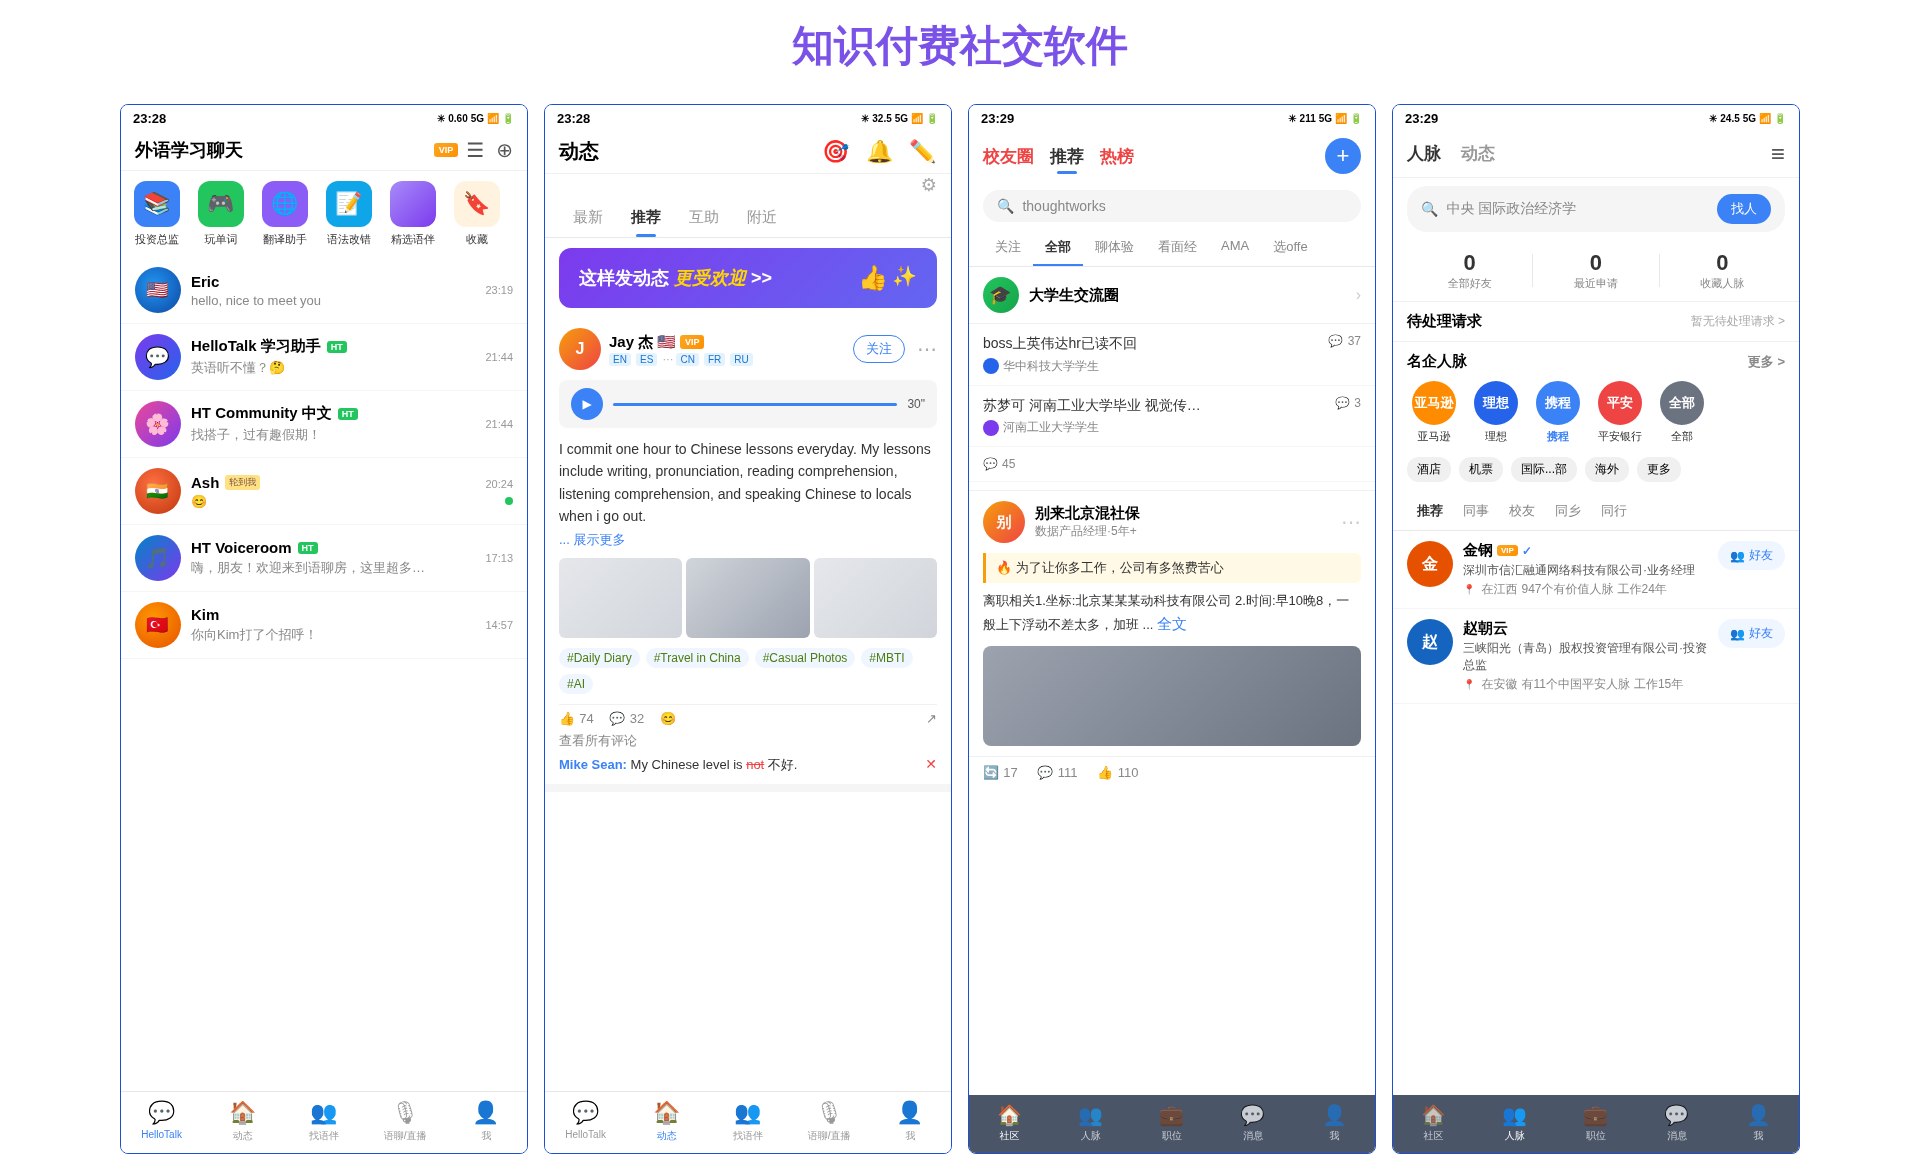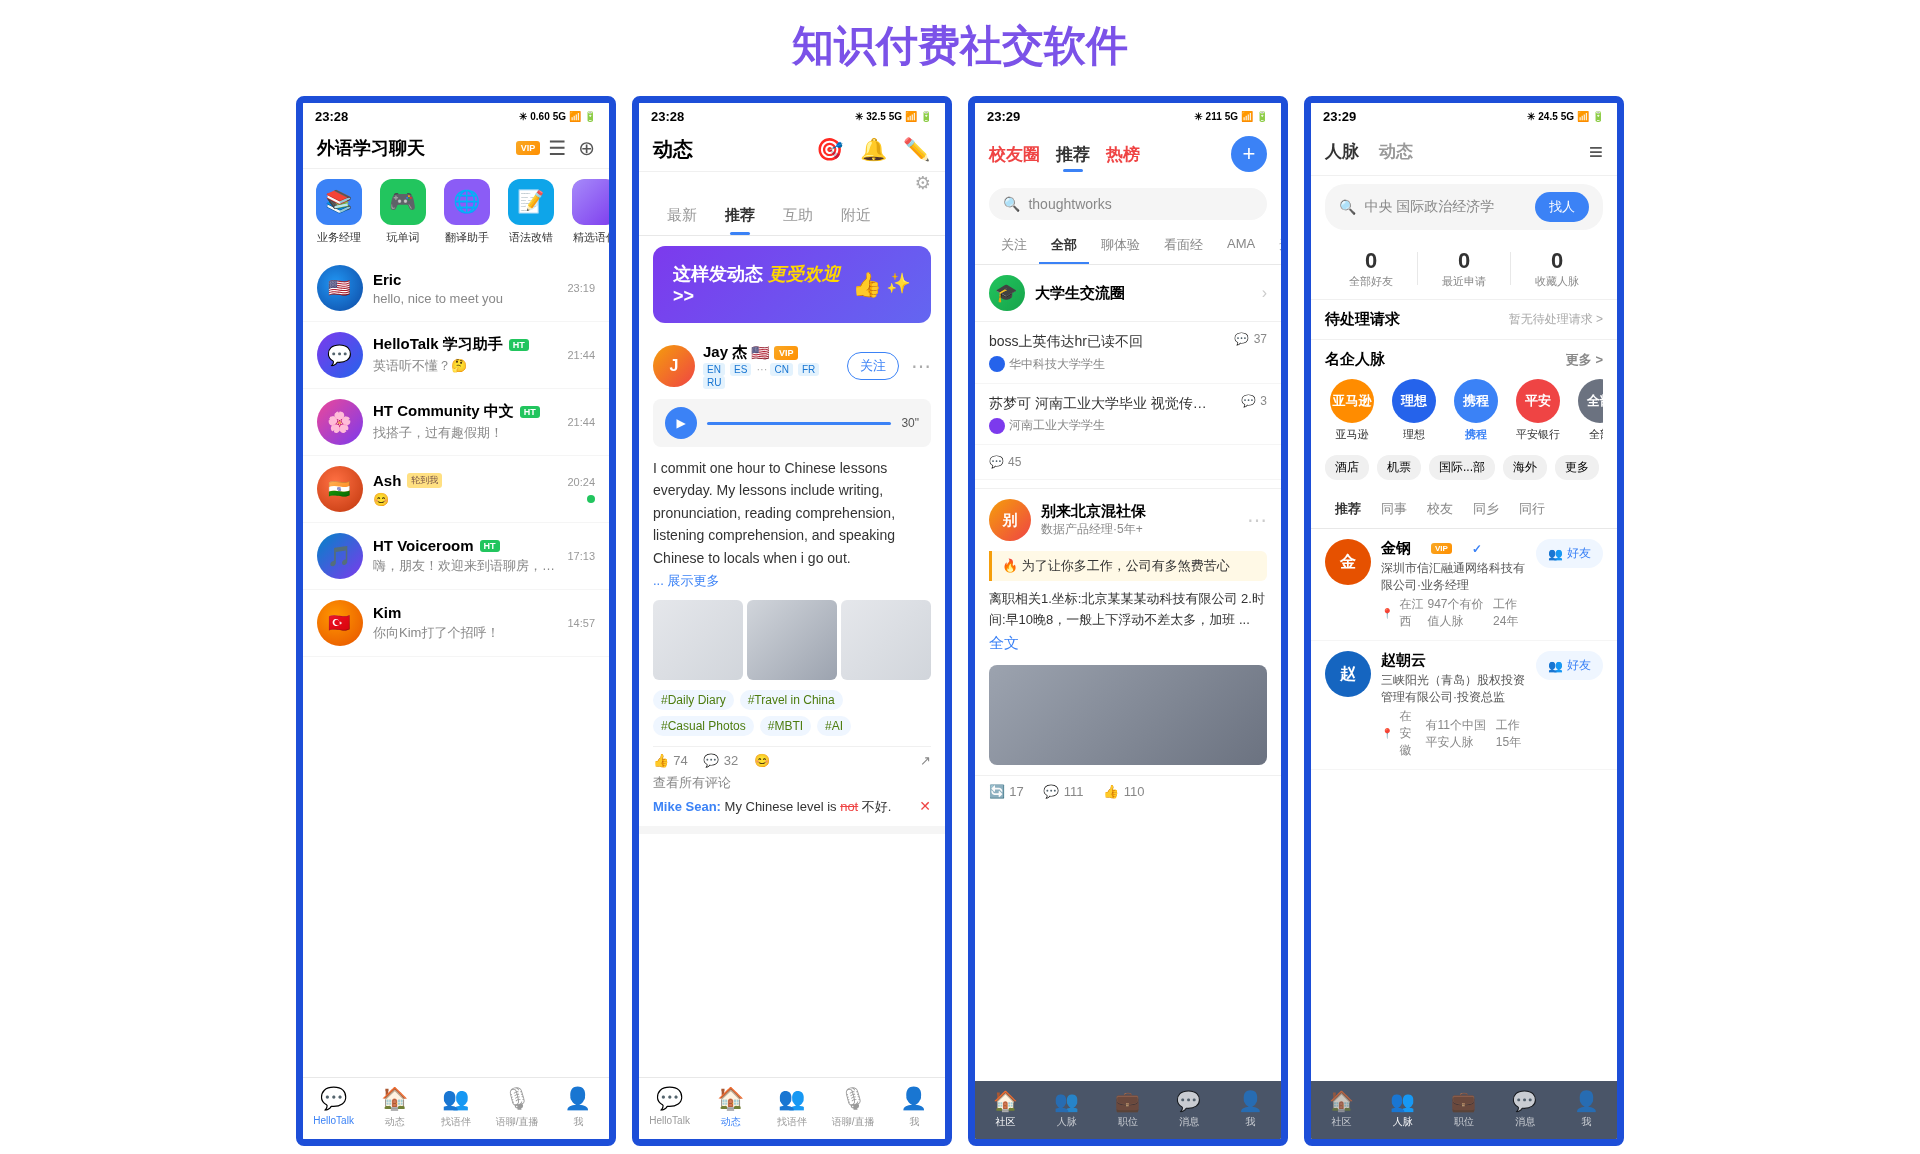--- a/index.html
+++ b/index.html
@@ -25,28 +25,28 @@
     .phones-container {
       display: flex;
       justify-content: center;
       gap: 0;
       background: white;
       padding: 10px 20px 20px;
     }
 
     
     .phone {
-      width: 320px;
+      width: 408px;
       min-height: 1050px;
       background: white;
-      border: 7px solid #1d4ed8;
+      border: 1px solid #1d4ed8;
       border-radius: 8px;
       overflow: hidden;
       position: relative;
-      margin: 0 8px;
+      margin: 8px 8px;
       flex-shrink: 0;
     }
 
     
     .status-bar {
       display: flex;
       justify-content: space-between;
       align-items: center;
       padding: 6px 12px 4px;
       font-size: 11px;
@@ -483,21 +483,21 @@
       padding: 10px 14px; gap: 10px;
       border-bottom: 1px solid #f5f5f5;
     }
     .p4-person-avatar {
       width: 46px; height: 46px; border-radius: 50%;
       background: #ddd; flex-shrink: 0;
       display: flex; align-items: center; justify-content: center;
       font-size: 16px; color: white; font-weight: 700;
     }
     .p4-person-info { flex: 1; min-width: 0; }
-    .p4-person-name { font-size: 15px; font-weight: 700; display: flex; align-items: center; gap: 20px; margin-bottom: 2px; }
+    .p4-person-name { font-size: 15px; font-weight: 700; display: flex; align-items: center; gap: 4px; margin-bottom: 2px; }
     .p4-person-company { font-size: 12px; color: #555; margin-bottom: 2px; }
     .p4-person-meta { font-size: 12px; color: #888; display: flex; align-items: center; gap: 4px; }
     .vip-badge-small {
       background: linear-gradient(135deg, #f9a825, #ff8f00);
       color: white; font-size: 8px; padding: 1px 4px; border-radius: 3px;
     }
     .friend-btn {
       background: #EFF6FF; color: #3B82F6; border: none;
       border-radius: 16px; padding: 6px 12px; font-size: 12px;
       cursor: pointer; white-space: nowrap; display: flex; align-items: center; gap: 4px;
@@ -554,21 +554,21 @@
       <span class="vip-badge">VIP</span>
       <div class="p1-icons">
         <span>☰</span>
         <span>⊕</span>
       </div>
     </div>
 
     <div class="p1-shortcuts">
       <div class="shortcut-item">
         <div class="shortcut-icon icon-blue">📚</div>
-        <span class="shortcut-label">业务经理</span>
+        <span class="shortcut-label">投资总监</span>
       </div>
       <div class="shortcut-item">
         <div class="shortcut-icon icon-green">🎮</div>
         <span class="shortcut-label">玩单词</span>
       </div>
       <div class="shortcut-item">
         <div class="shortcut-icon icon-purple">🌐</div>
         <span class="shortcut-label">翻译助手</span>
       </div>
       <div class="shortcut-item">

